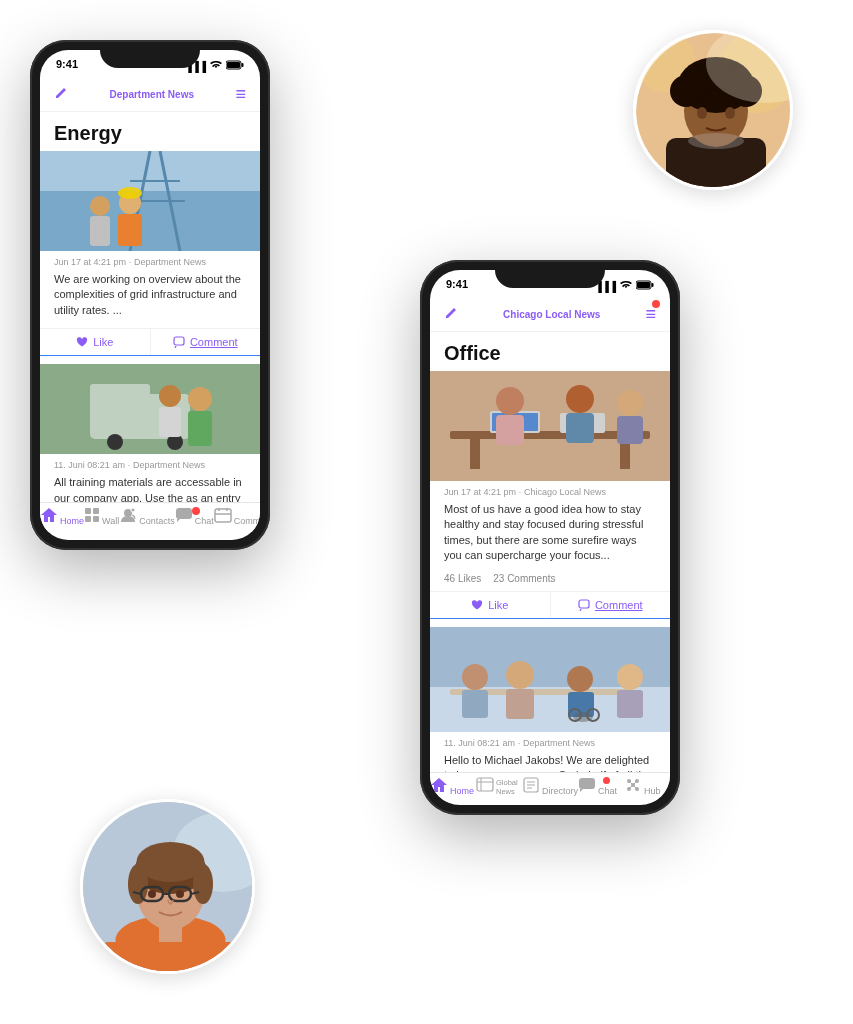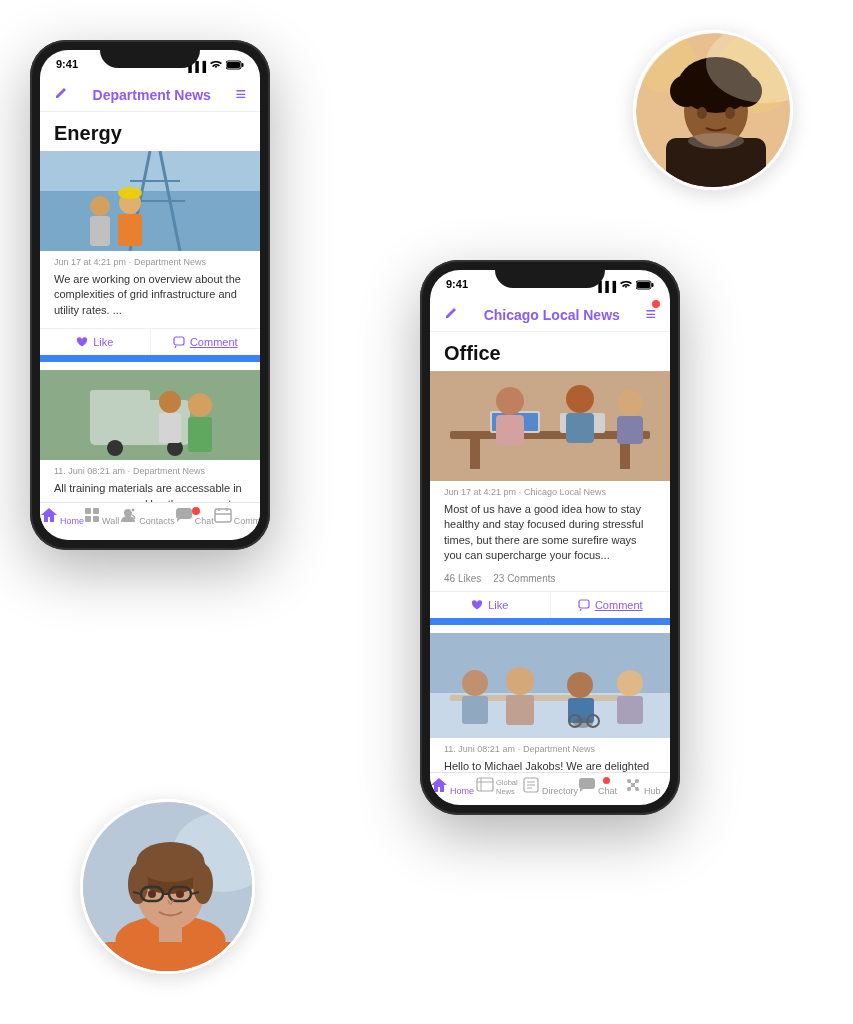--- a/index.html
+++ b/index.html
@@ -55,21 +55,21 @@
 
     
     .app-header {
       display: flex;
       align-items: center;
       justify-content: space-between;
       padding: 6px 14px;
       border-bottom: 1px solid #f0f0f0;
     }
     .app-header-title {
-      font-size: 14px;
+      font-size: 10px;
       font-weight: 600;
       color: #8b5cf6;
     }
     .header-icon {
       color: #8b5cf6;
       font-size: 14px;
       cursor: pointer;
     }
 
     
@@ -103,21 +103,21 @@
       display: flex;
       gap: 12px;
       padding: 3px 14px;
       font-size: 10px;
       color: #888;
     }
     .news-actions {
       display: flex;
       gap: 0;
       border-top: 1px solid #f0f0f0;
-      border-bottom: 7px solid #3b82f6;
+      border-bottom: 1px solid #3b82f6;
       margin: 4px 0 8px;
     }
     .action-btn {
       flex: 1;
       display: flex;
       align-items: center;
       justify-content: center;
       gap: 5px;
       padding: 7px 0;
       font-size: 11px;

